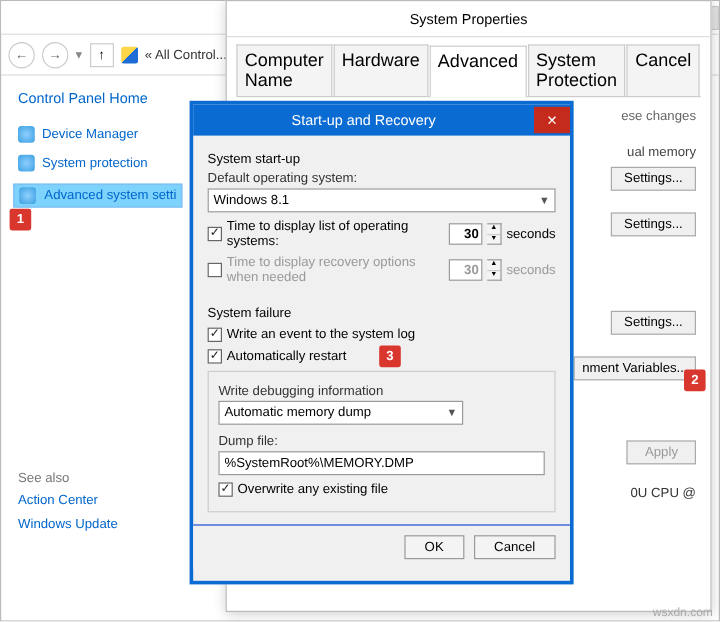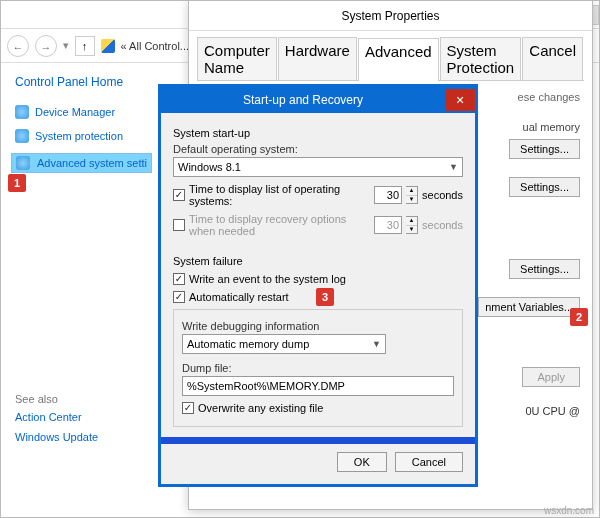--- a/index.html
+++ b/index.html
@@ -52,28 +52,28 @@
 .st-title .t-txt { flex: 1; text-align: center; font-size: 12px; }
 .st-close { width: 30px; height: 22px; background: #c42b1c; color: #fff; display: flex; align-items: center; justify-content: center; cursor: pointer; }
 .st-body { padding: 8px 12px 10px; }
 .grp-label { margin: 6px 0 4px; }
 .sub-label { margin: 4px 0 2px; color: #333; }
 .combo { width: 100%; padding: 3px 4px; border: 1px solid #999; background: #fff; display: flex; justify-content: space-between; align-items: center; cursor: pointer; }
 .combo .chev { font-size: 9px; color: #555; }
 .ck-row { display: flex; align-items: center; margin: 6px 0; gap: 4px; }
 .ck { width: 12px; height: 12px; border: 1px solid #666; background: #fff; display: flex; align-items: center; justify-content: center; font-size: 10px; flex: none; cursor: pointer; }
 .ck.checked::after { content: "✓"; color: #222; line-height: 1; }
-.num { width: 28px; height: 18px; border: 1px solid #999; background: #fff; text-align: right; padding: 0 2px; }
+.num { width: 28px; height: 18px; border: 1px solid #999; background: #fff; text-align: right; padding: 0 2px; font-weight: bold; }
 .spin { width: 12px; height: 18px; border: 1px solid #999; border-left: none; background: #f4f4f4; display: flex; flex-direction: column; }
 .spin div { flex: 1; font-size: 6px; text-align: center; line-height: 1; cursor: pointer; }
 .spin div:first-child { border-bottom: 1px solid #ccc; }
 .disabled { color: #999; }
 .inset { border: 1px solid #ccc; padding: 6px 8px; margin-top: 4px; }
 .textfield { width: 100%; border: 1px solid #999; background: #fff; padding: 3px 4px; }
-.dlg-btns { display: flex; justify-content: flex-end; gap: 8px; padding: 8px 12px; border-top: 7px solid #1d4ed8; background: #f0f0f0; }
+.dlg-btns { display: flex; justify-content: flex-end; gap: 8px; padding: 8px 12px; border-top: 1px solid #1d4ed8; background: #f0f0f0; }
 .dlg-btn { padding: 3px 16px; border: 1px solid #999; background: #f4f4f4; cursor: pointer; }
 
 .watermark { position: absolute; right: 6px; bottom: 2px; color: #aaa; font-size: 10px; z-index: 60; }
 </style>
 </head>
 <body>
 
 <div class="main-window">
   <div class="titlebar">
     <span class="title">System</span>

